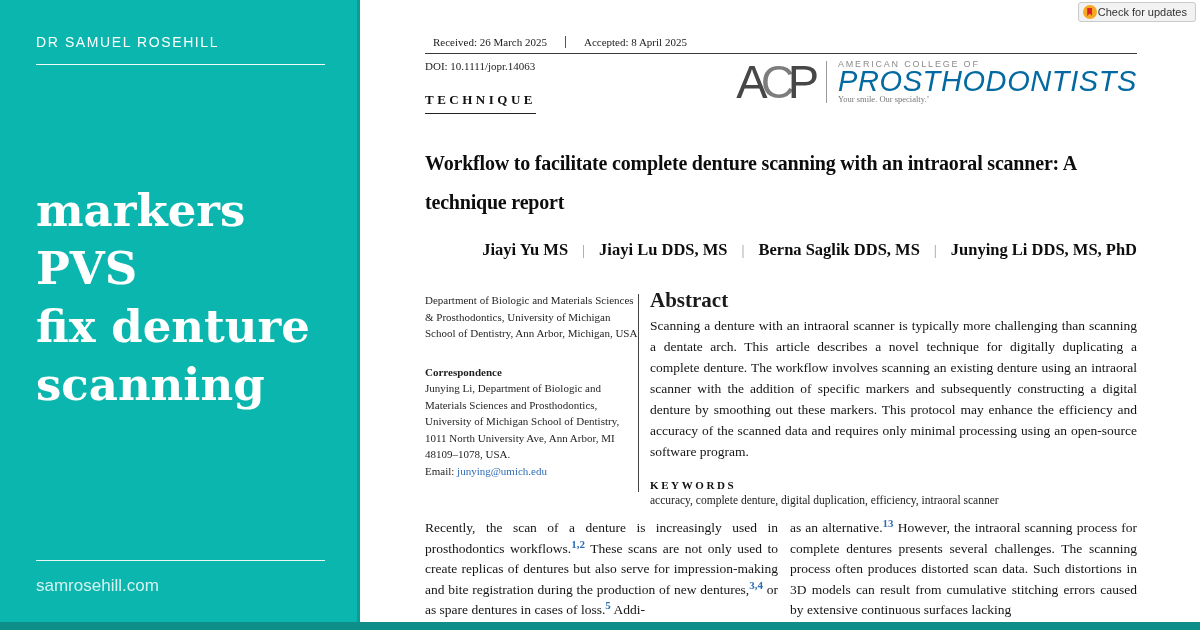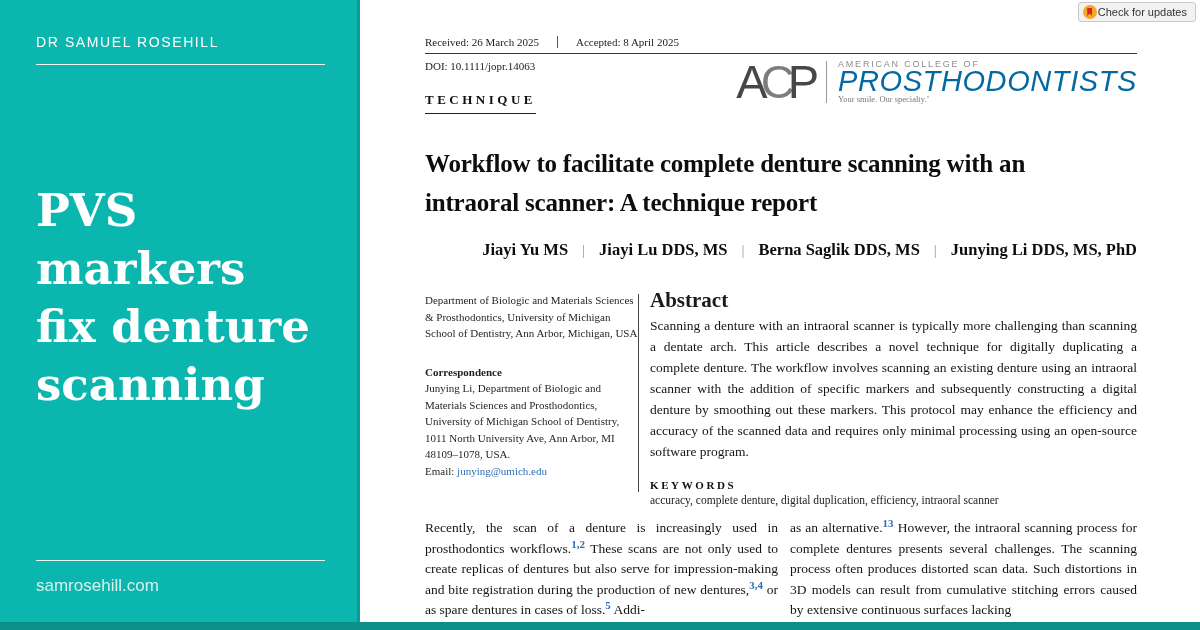--- a/index.html
+++ b/index.html
@@ -46,21 +46,21 @@
     background: #0e8e88; z-index: 6;
   }
 
   
   .paper {
     position: absolute; left: 363px; top: 0; width: 837px; height: 630px;
     background: #ffffff; color: #1a1a1a;
   }
 
   .meta-row {
-    position: absolute; left: 62px; top: 36px; font-size: 11px; color: #222;
+    position: absolute; left: 70px; top: 36px; font-size: 11px; color: #222;
     display: flex; align-items: center;
   }
   .meta-received { padding-right: 18px; }
   .meta-accepted { border-left: 1px solid #555; padding-left: 18px; }
   .meta-rule {
     position: absolute; left: 62px; top: 53px; width: 712px; height: 0;
     border-top: 1px solid #3a3a3a;
   }
   .doi-line { position: absolute; left: 62px; top: 60px; font-size: 11px; color: #222; }
 
@@ -108,21 +108,21 @@
   }
   .cm-bookmark {
     position: absolute; left: 4.5px; top: 3px; width: 5px; height: 8px;
     background: #d8232a;
     clip-path: polygon(0 0, 100% 0, 100% 100%, 50% 68%, 0 100%);
   }
 
   
   .paper-title {
     position: absolute; left: 62px; top: 144px; width: 700px;
-    font-size: 25px; font-weight: 700; line-height: 39px; color: #0d0d0d;
+    font-size: 20px; font-weight: 700; line-height: 39px; color: #0d0d0d;
     letter-spacing: -0.2px;
   }
   .author-row {
     position: absolute; left: 62px; top: 240px; width: 712px;
     font-size: 16.5px; font-weight: 700; color: #0d0d0d; white-space: nowrap; text-align: right;
   }
   .author-sep { color: #9a9a9a; font-weight: 400; padding: 0 14px; font-size: 15px; }
 
   
   .info-col {
@@ -164,22 +164,22 @@
 </style>
 </head>
 <body>
 
 <div class="canvas">
 
   <div class="brand-panel">
     <div class="brand-author">DR SAMUEL ROSEHILL</div>
     <div class="brand-rule-top"></div>
     <div class="brand-headline">
+      <div>markers</div>
       <div>PVS</div>
-      <div>markers</div>
       <div>fix denture</div>
       <div>scanning</div>
     </div>
     <div class="brand-rule-bottom"></div>
     <div class="brand-site">samrosehill.com</div>
   </div>
 
   <div class="paper">
 
     <div class="meta-row">

